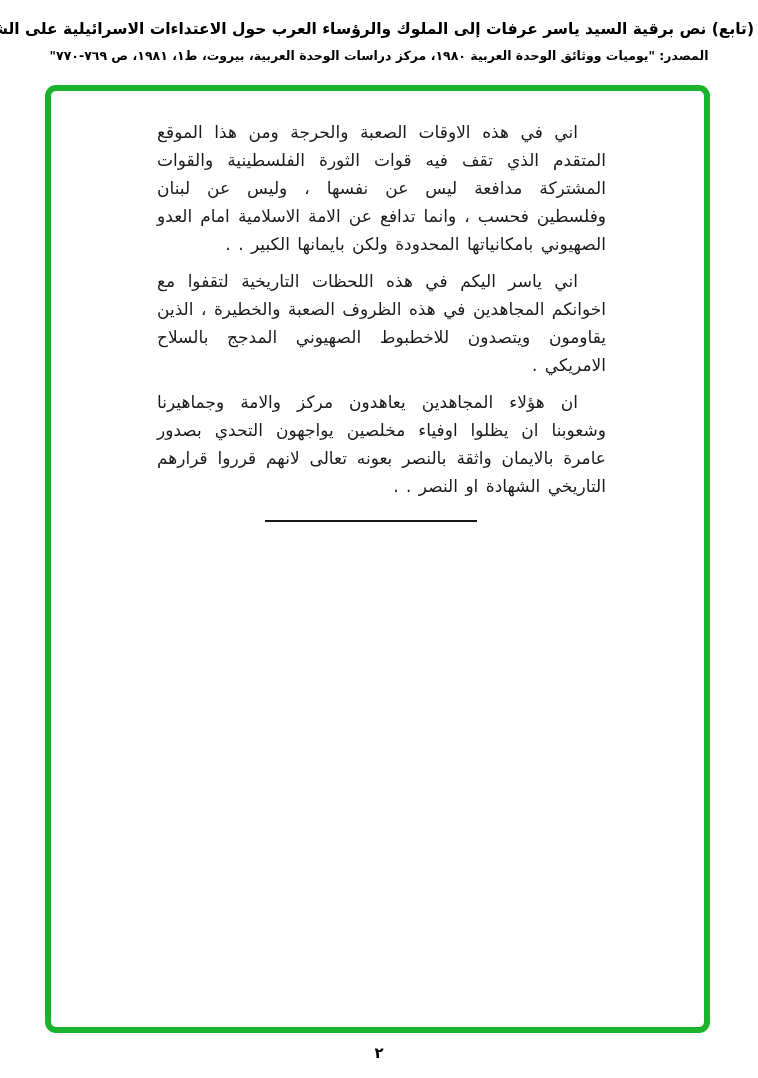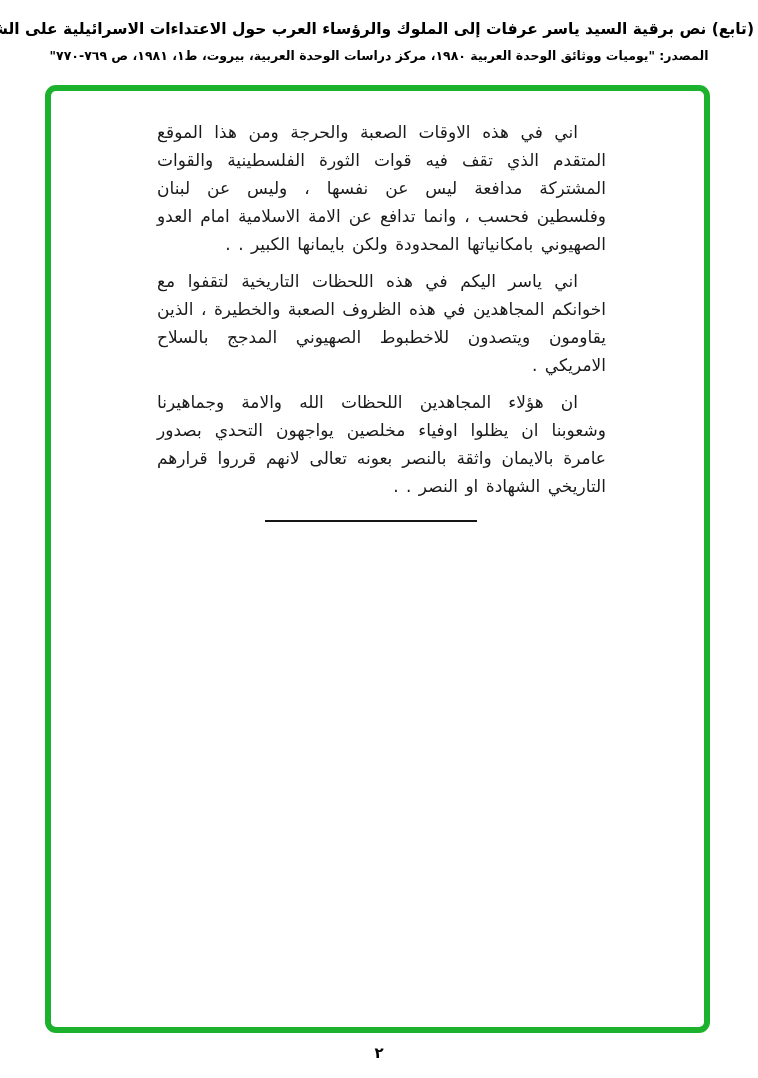--- a/index.html
+++ b/index.html
@@ -59,20 +59,20 @@
 
   <div class="hdr1">(تابع) نص برقية السيد ياسر عرفات إلى الملوك والرؤساء العرب حول الاعتداءات الاسرائيلية على الشعبين الفلسطيني واللبناني</div>
 
   <div class="hdr2">المصدر:  "يوميات ووثائق الوحدة العربية ١٩٨٠، مركز دراسات الوحدة العربية، بيروت، ط١، ١٩٨١، ص ٧٦٩-٧٧٠"</div>
 
   <div class="frame" style="border-color: rgb(28, 178, 46);"></div>
 
   <div class="textblock" style="color: rgb(26, 26, 26);">
     <p>اني في هذه الاوقات الصعبة والحرجة ومن هذا الموقع المتقدم الذي تقف فيه قوات الثورة الفلسطينية والقوات المشتركة مدافعة ليس عن نفسها ، وليس عن لبنان وفلسطين فحسب ، وانما تدافع عن الامة الاسلامية امام العدو الصهيوني بامكانياتها المحدودة ولكن بايمانها الكبير . .</p>
     <p>اني ياسر اليكم في هذه اللحظات التاريخية لتقفوا مع اخوانكم المجاهدين في هذه الظروف الصعبة والخطيرة ، الذين يقاومون ويتصدون للاخطبوط الصهيوني المدجج بالسلاح الامريكي .</p>
-    <p>ان هؤلاء المجاهدين اللحظات الله والامة وجماهيرنا وشعوبنا ان يظلوا اوفياء مخلصين يواجهون التحدي بصدور عامرة بالايمان واثقة بالنصر بعونه تعالى لانهم قرروا قرارهم التاريخي الشهادة او النصر . .</p>
+    <p>ان هؤلاء المجاهدين يعاهدون مركز والامة وجماهيرنا وشعوبنا ان يظلوا اوفياء مخلصين يواجهون التحدي بصدور عامرة بالايمان واثقة بالنصر بعونه تعالى لانهم قرروا قرارهم التاريخي الشهادة او النصر . .</p>
   </div>
 
   <div class="divider"></div>
 
   <div class="pagenum">٢</div>
 
 </div>
 
 </body></html>

